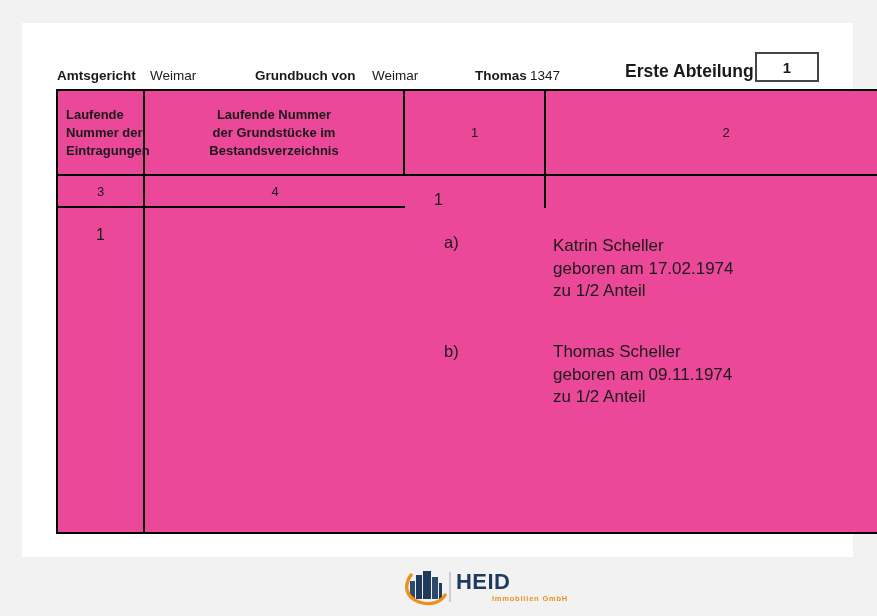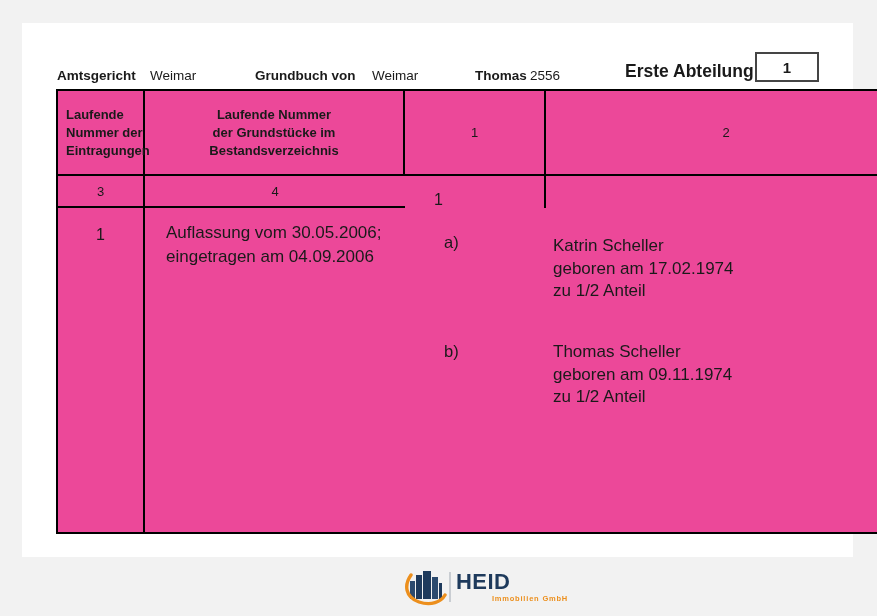--- a/index.html
+++ b/index.html
@@ -83,21 +83,21 @@
 </head>
 <body>
 
 <div class="card">
 
   <span class="hdr-item hdr-label" style="left:35px">Amtsgericht</span>
   <span class="hdr-item hdr-value" style="left:128px">Weimar</span>
   <span class="hdr-item hdr-label" style="left:233px">Grundbuch von</span>
   <span class="hdr-item hdr-value" style="left:350px">Weimar</span>
   <span class="hdr-item hdr-label" style="left:453px">Thomas</span>
-  <span class="hdr-item hdr-value" style="left:508px">2556</span>
+  <span class="hdr-item hdr-value" style="left:508px">1347</span>
   <span class="section-title">Erste Abteilung</span>
   <div class="section-box">
     <span>1</span>
   </div>
 
   <div class="gbtable">
 
     <div class="cell head-cell head-left">Laufende
 Nummer der
 Eintragungen</div>
@@ -119,24 +119,20 @@
       <div class="owner-block owner-a-block">Katrin Scheller
 geboren am 17.02.1974
 zu 1/2 Anteil</div>
       <div class="owner-block owner-b-block">Thomas Scheller
 geboren am 09.11.1974
 zu 1/2 Anteil</div>
     </div>
     <div class="cell body-row">
       <span class="parcel-no">1</span>
     </div>
-    <div class="cell body-row last-col">
-      <div class="basis-block">Auflassung vom 30.05.2006;
-eingetragen am 04.09.2006</div>
-    </div>
 
   </div>
 </div>
 
 <div class="logo">
   <svg class="logo-icon" viewBox="0 0 42 42">
     <rect x="5" y="15" width="5" height="18" fill="#2c4a6e"></rect>
     <rect x="11" y="9" width="6" height="24" fill="#1e3a5c"></rect>
     <rect x="18" y="5" width="8" height="28" fill="#1e3a5c"></rect>
     <rect x="27" y="11" width="6" height="22" fill="#2c4a6e"></rect>

